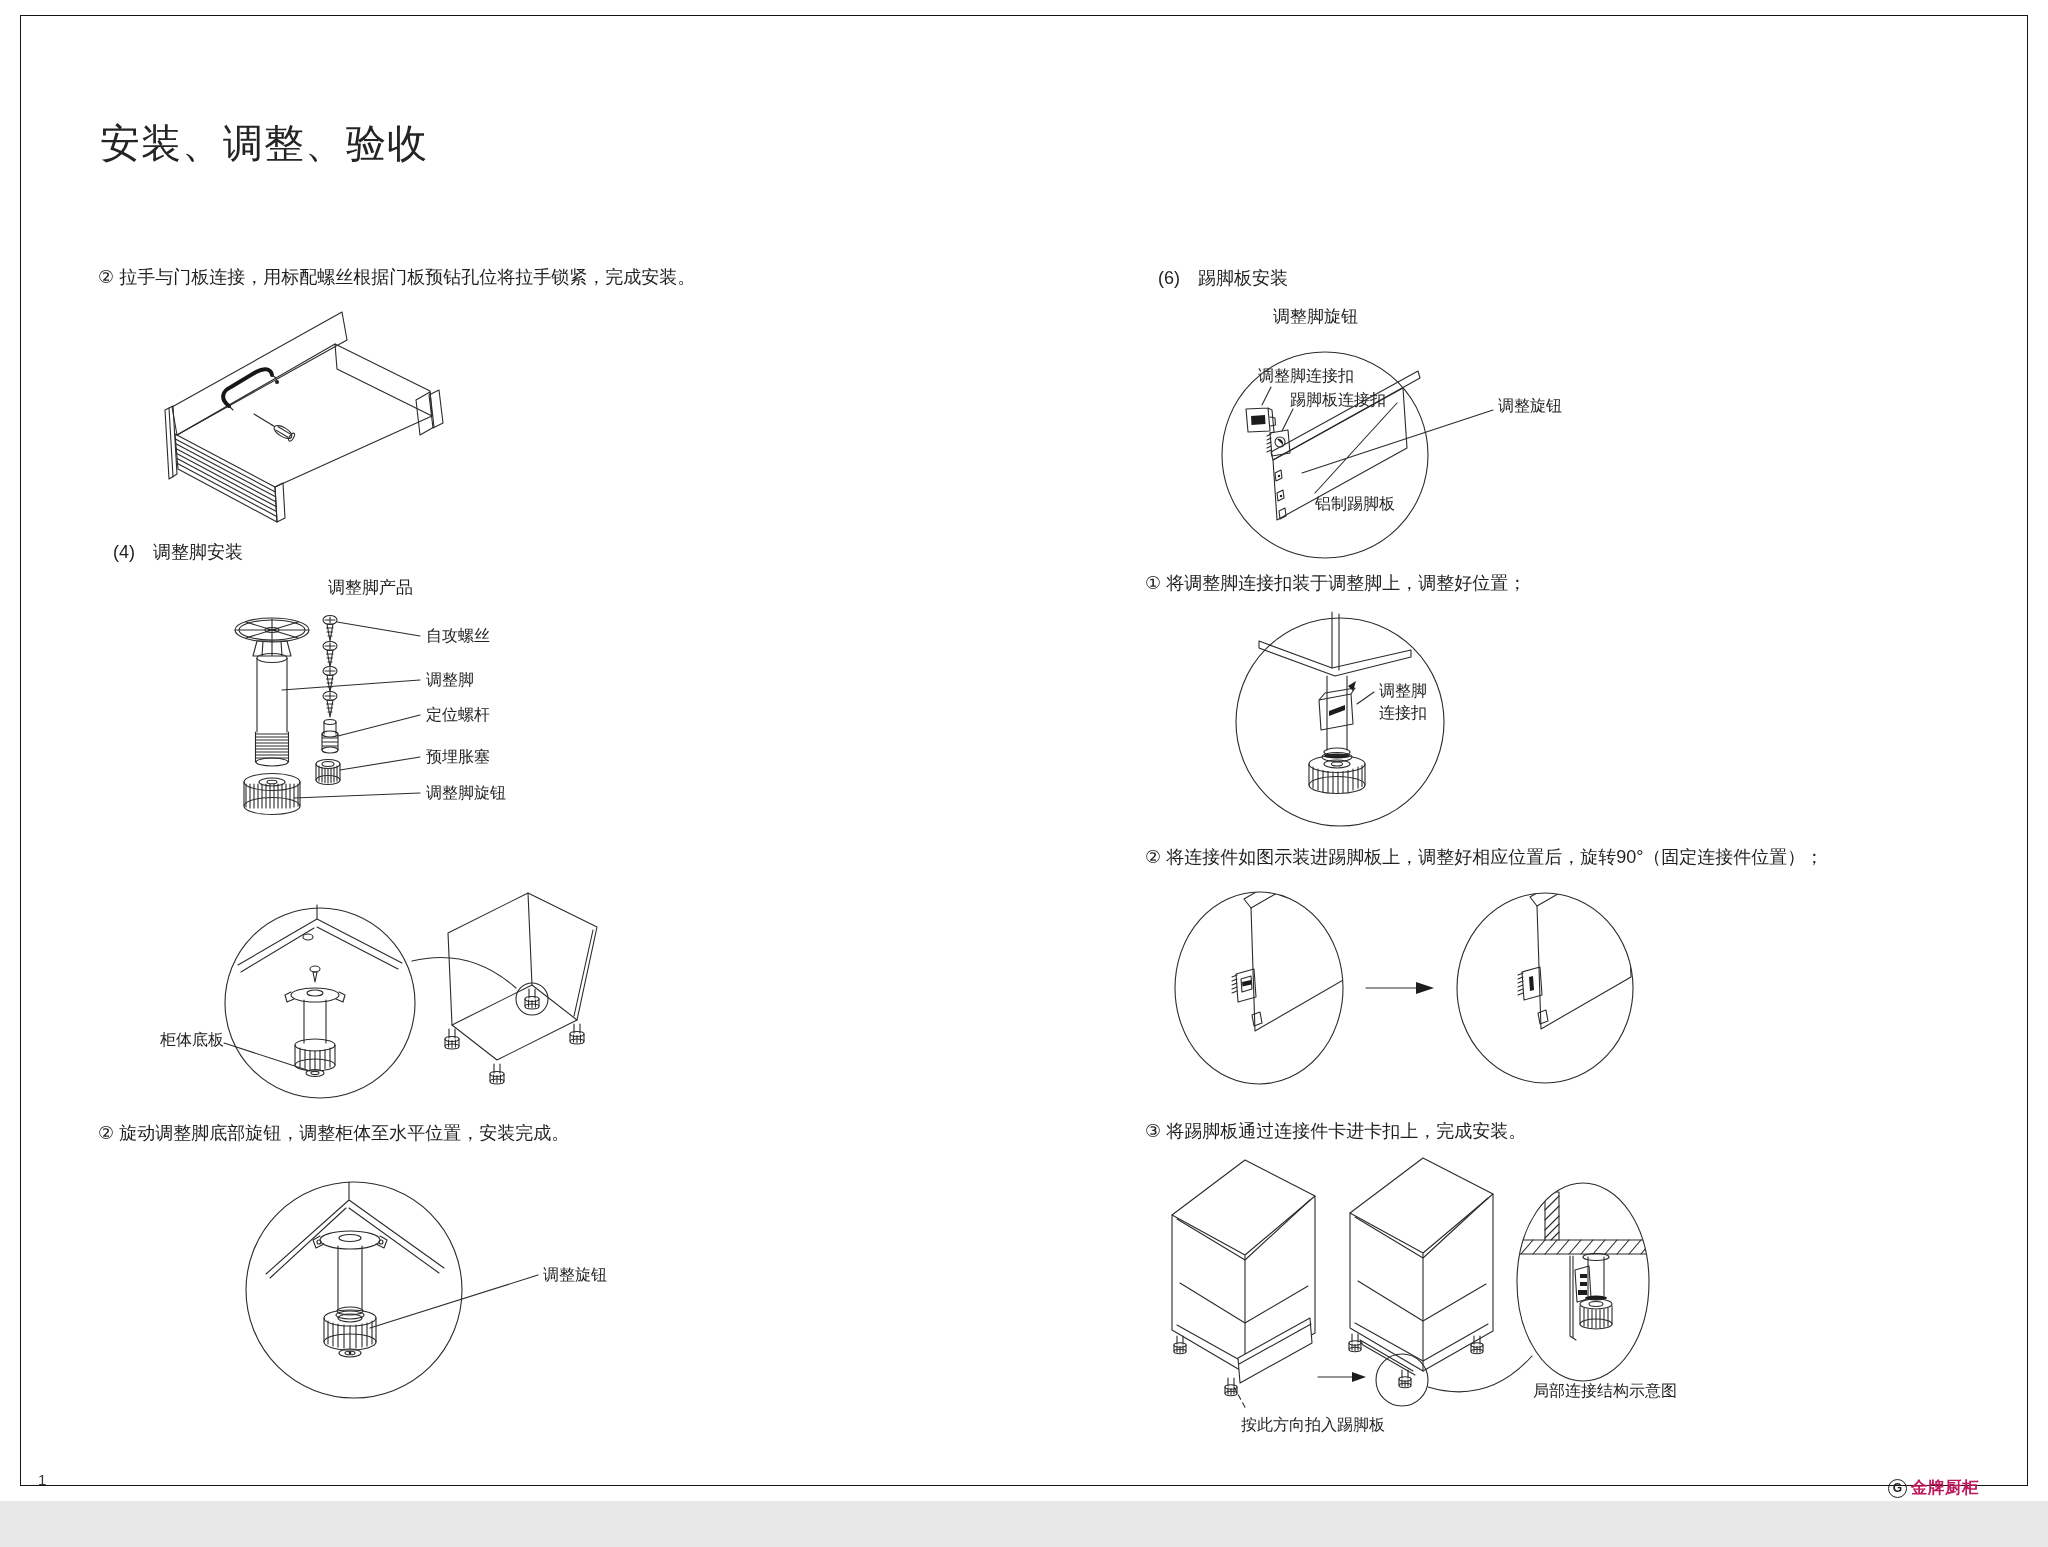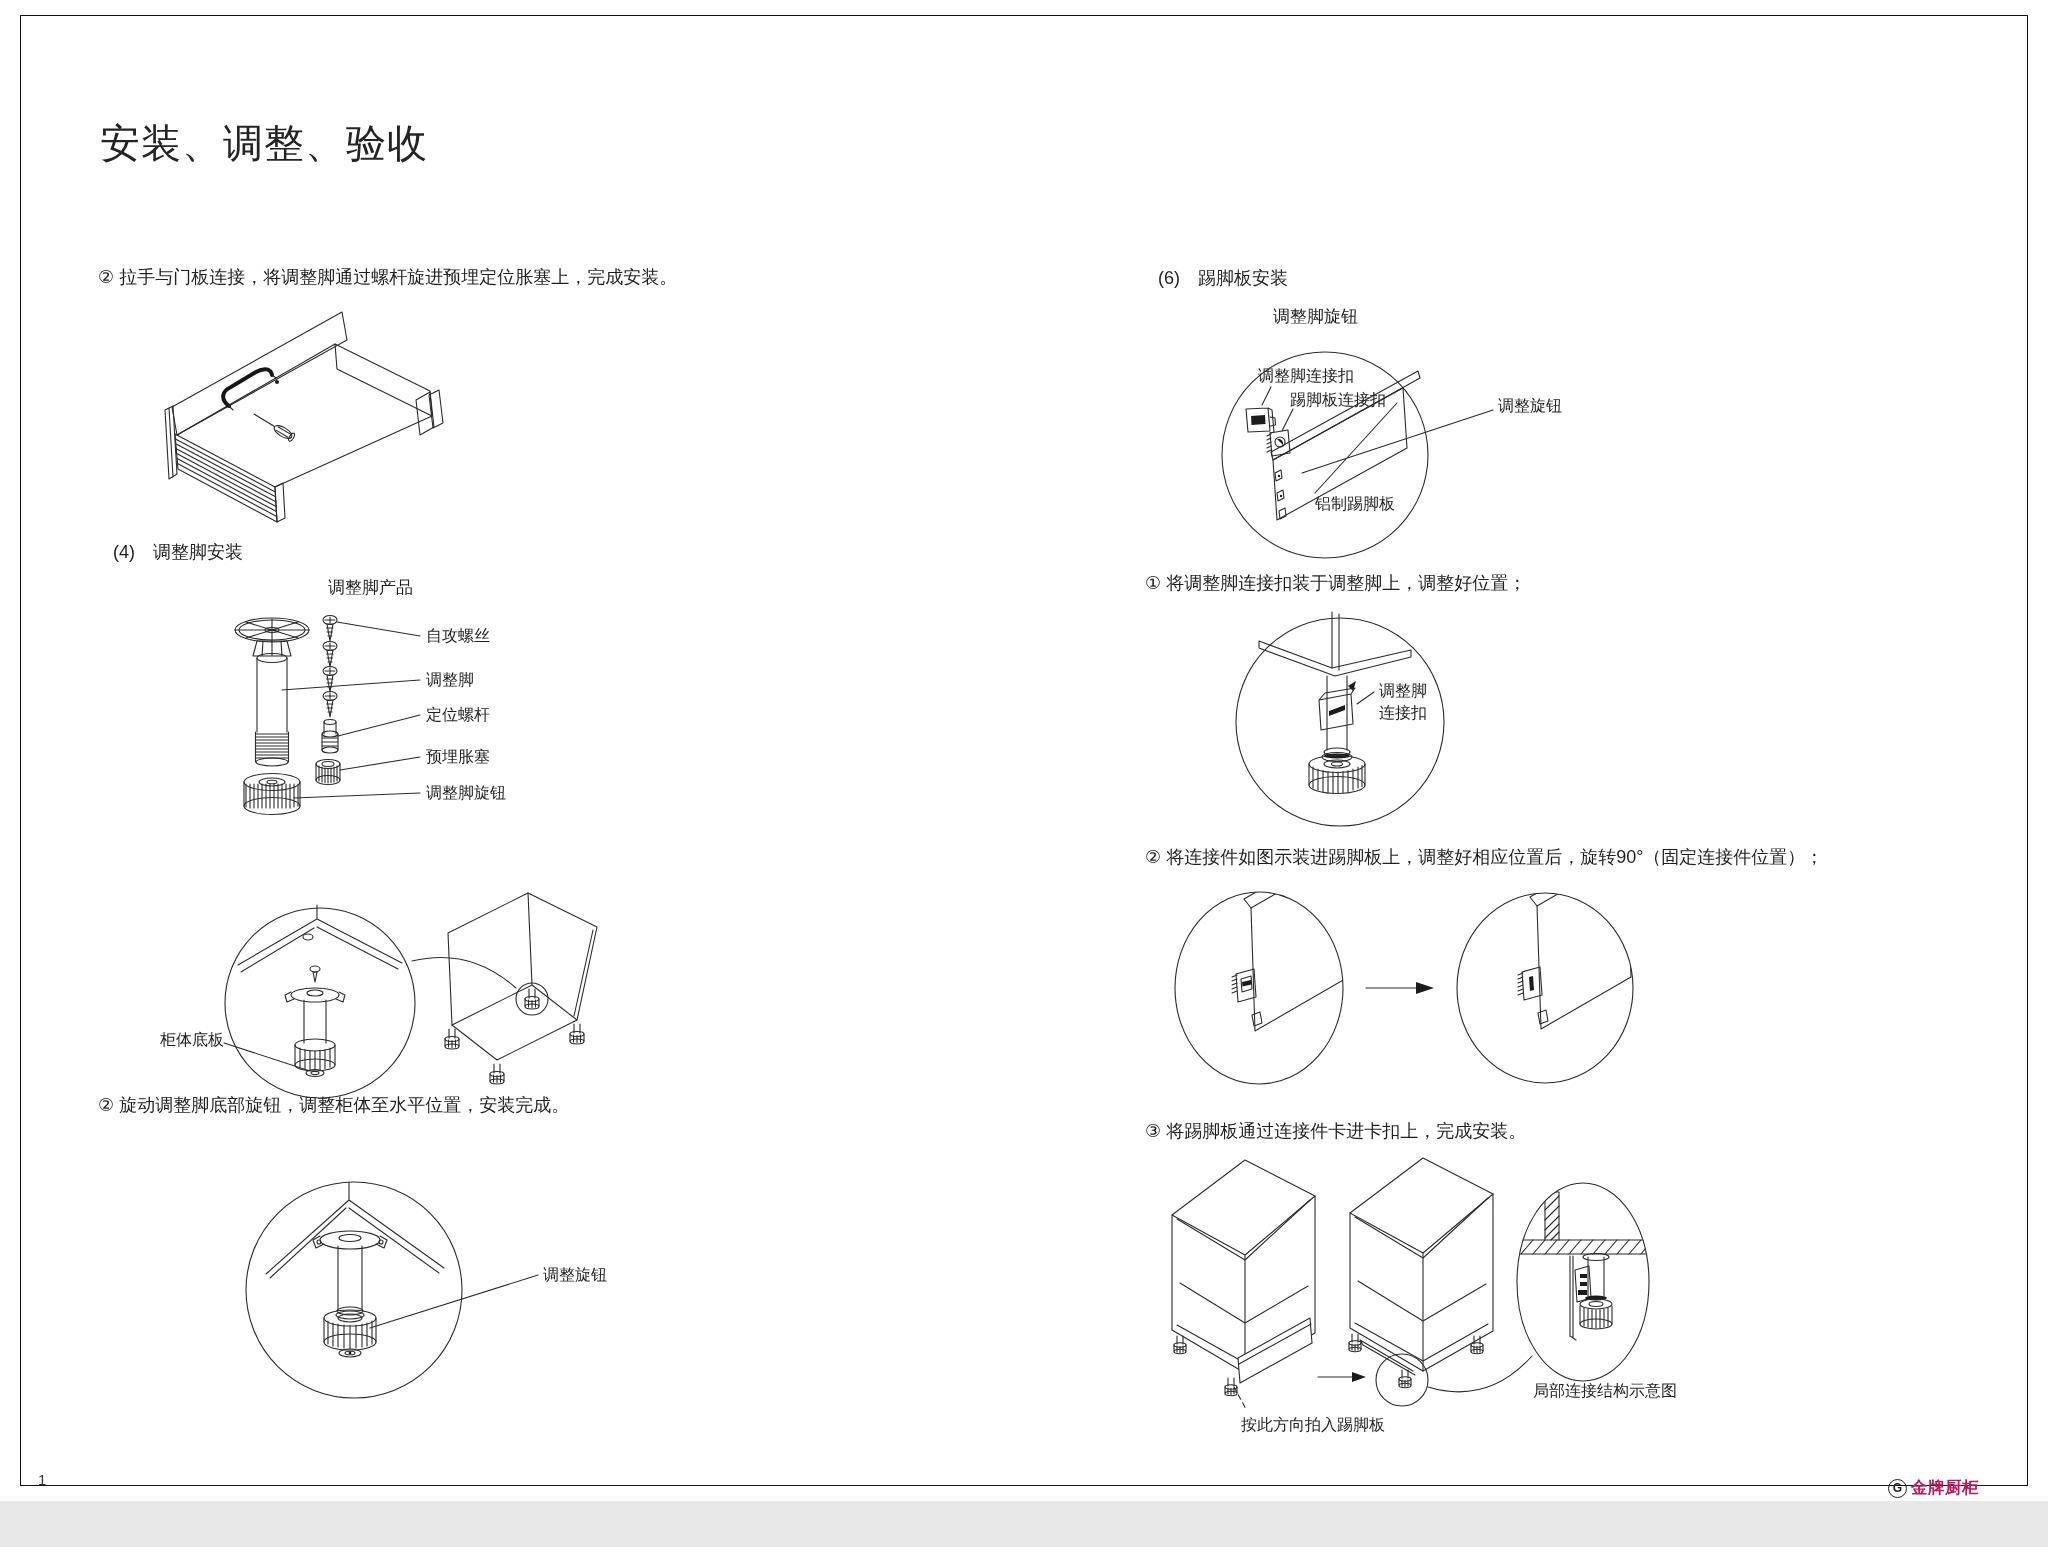--- a/index.html
+++ b/index.html
@@ -25,21 +25,21 @@
   svg text{font-family:"Liberation Sans","DejaVu Sans",sans-serif;font-size:16px;fill:#1f1f1f;}
 </style>
 </head>
 <body>
 
 <div id="page">
   <div class="frame"></div>
 
   <div class="t title" style="left:100px;top:116px">安装、调整、验收</div>
 
-  <div class="t step" style="left:98px;top:265px">② 拉手与门板连接，将调整脚通过螺杆旋进预埋定位胀塞上，完成安装。</div>
+  <div class="t step" style="left:98px;top:265px">② 拉手与门板连接，用标配螺丝根据门板预钻孔位将拉手锁紧，完成安装。</div>
 
   <svg class="fig" style="left:120px;top:292px" width="430" height="245" viewBox="0 0 430 245">
     <g>
       <path class="ln" d="M45,118 L53,114 L57,182 L49,187 Z"></path>
       <path class="ln" d="M49,116 L53,185"></path>
       <path class="ln" d="M52,115 L222,20 L227,48 L57,143 Z"></path>
       <path class="ln" d="M215,52 L310,99 L312,124 L217,77 Z"></path>
       <path class="ln" d="M57,143 L215,52"></path>
       <path class="ln" d="M155,195 L312,124"></path>
       <path class="ln" d="M55,142 L155,195 L157,230 L58,177 Z"></path>
@@ -164,21 +164,21 @@
       <path class="ln" d="M302,140 L382,100 L427,135 M382,100 L378,8 M443,45 L424,131"></path>
       <use href="#minifoot-c" x="302" y="144"></use>
       <use href="#minifoot-c" x="347" y="179"></use>
       <use href="#minifoot-c" x="427" y="139"></use>
       <use href="#minifoot-c" x="382" y="104"></use>
       <circle class="ln" cx="382" cy="114" r="16"></circle>
     </g>
     <path class="ln" d="M262,76 Q320,62 366,103"></path>
   </svg>
 
-  <div class="t step" style="left:98px;top:1093px">② 旋动调整脚底部旋钮，调整柜体至水平位置，安装完成。</div>
+  <div class="t step" style="left:98px;top:1121px">② 旋动调整脚底部旋钮，调整柜体至水平位置，安装完成。</div>
 
   <svg class="fig" style="left:230px;top:1178px" width="460" height="275" viewBox="0 0 460 275">
     <circle class="ln" cx="124" cy="112" r="108"></circle>
     <g>
       <path class="ln" d="M119,4 V22 M36,96 L119,22 L214,90 M40,100 L116,30 M119,30 L209,95"></path>
       <ellipse class="ln" cx="120" cy="62" rx="30" ry="9"></ellipse>
       <ellipse class="ln" cx="120" cy="60" rx="11" ry="3.5"></ellipse>
       <path class="ln" d="M90,58 l-7,4 l3,8 l8,-4 M150,58 l7,4 l-3,8 l-8,-4"></path>
       <circle class="ln" cx="89" cy="64" r="2"></circle>
         <circle class="ln" cx="151" cy="64" r="2"></circle>

